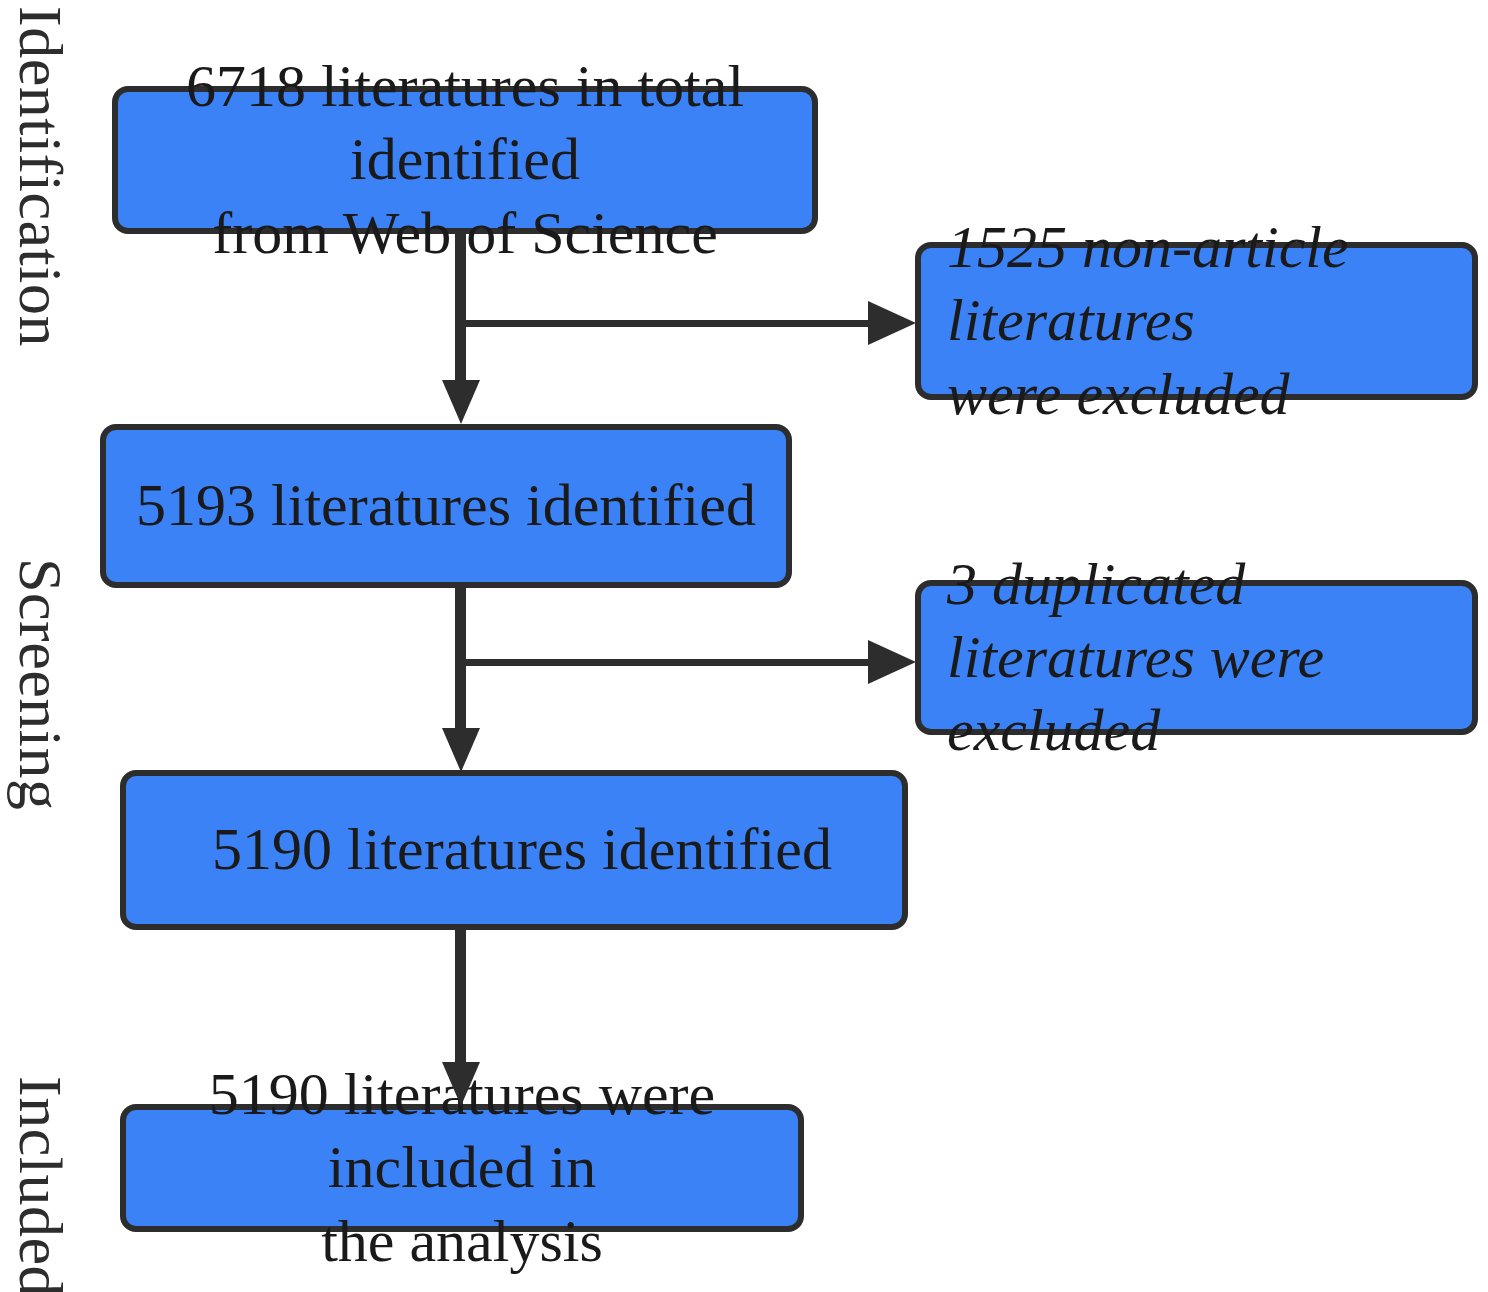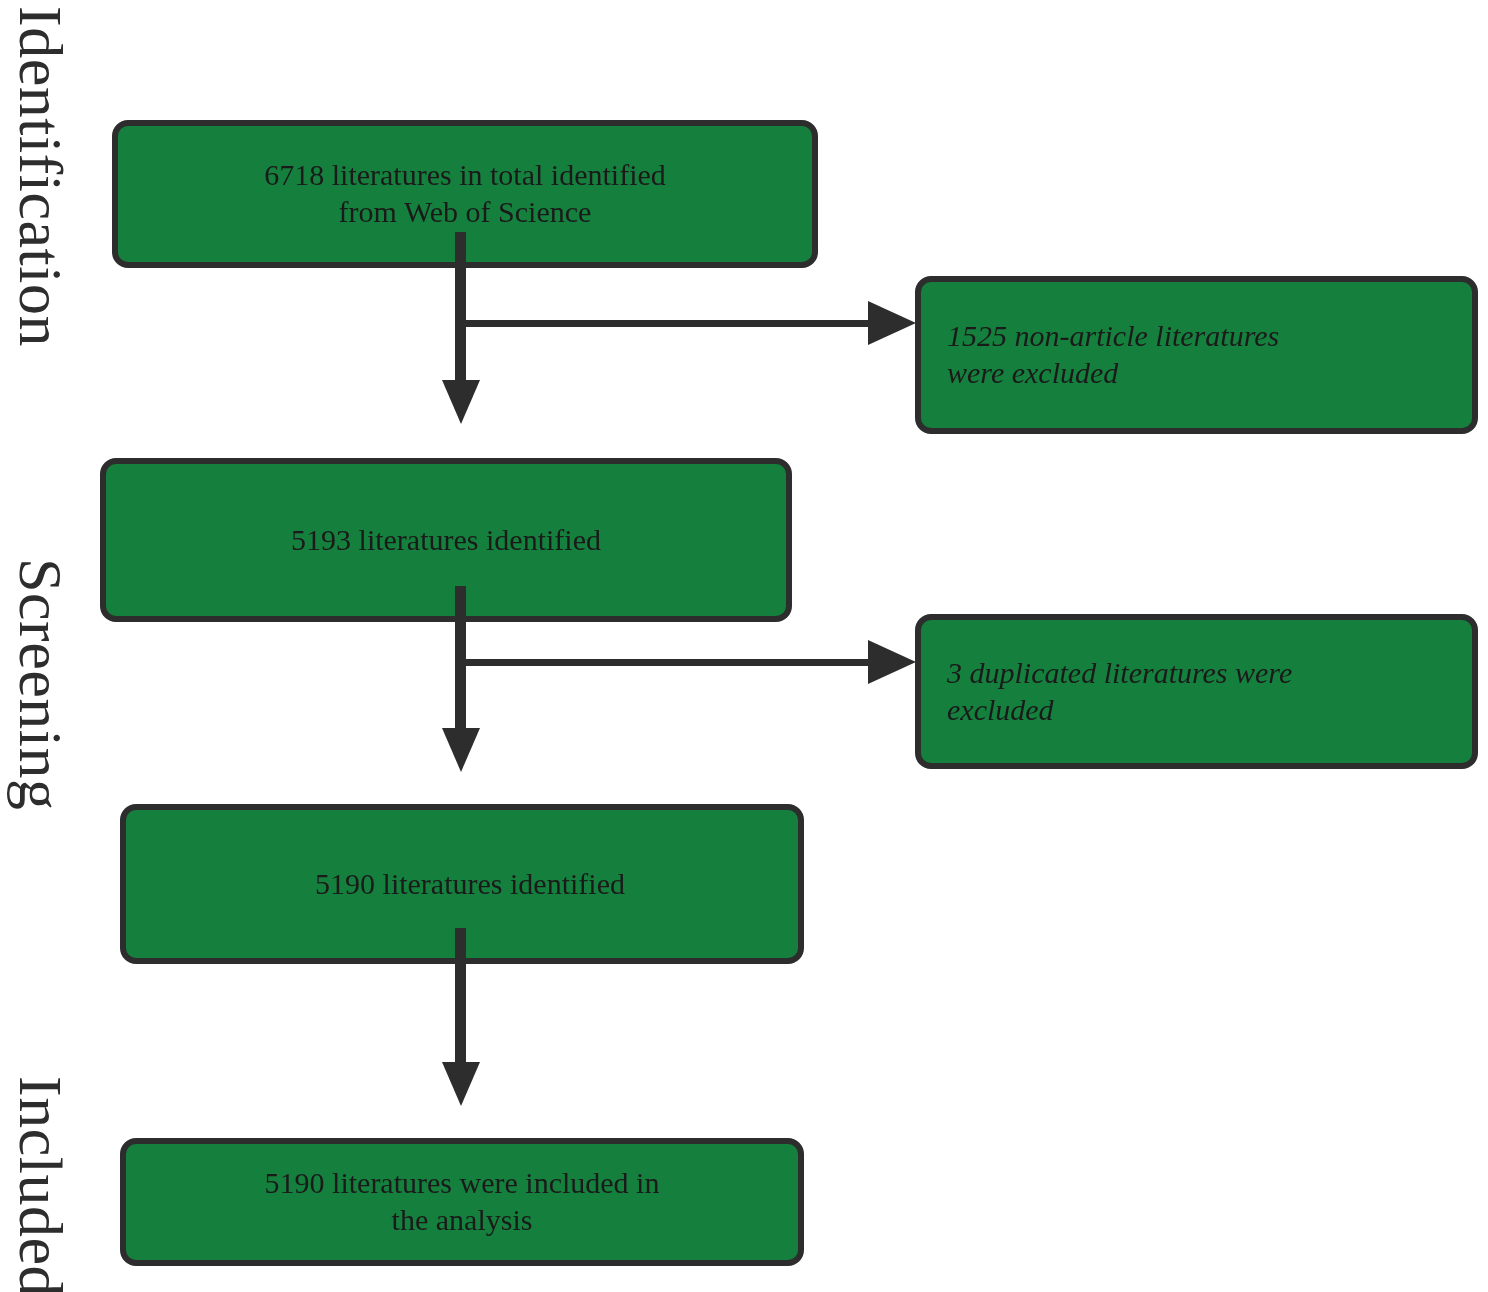--- a/index.html
+++ b/index.html
@@ -26,30 +26,29 @@
     letter-spacing: 0.5px;
     white-space: nowrap;
     transform-origin: 0 0;
     transform: rotate(90deg);
   }
 
   
   .flow-box {
     position: absolute;
     box-sizing: border-box;
-    background: #15803d;
+    background: #3b82f6;
     border: 6px solid #2d2d2d;
     border-radius: 16px;
     display: flex;
     align-items: center;
     color: #1a1a1a;
     font-family: "Liberation Serif", "DejaVu Serif", serif;
-    font-size: 30px;
+    font-size: 60px;
     line-height: 1.22;
-    margin-top: 34px;
   }
   .flow-box.centered {
     justify-content: center;
     text-align: center;
   }
   .flow-box.left-aligned {
     justify-content: flex-start;
     text-align: left;
     font-style: italic;
   }
@@ -98,21 +97,21 @@
 
   <div class="flow-box centered" style="left: 112px; top: 86px; width: 706px; height: 148px;">
     <span class="box-text">6718 literatures in total identified
 from Web of Science</span>
   </div>
 
   <div class="flow-box centered" style="left: 100px; top: 424px; width: 692px; height: 164px;">
     <span class="box-text">5193 literatures identified</span>
   </div>
 
-  <div class="flow-box centered" style="left: 120px; top: 770px; width: 684px; height: 160px; padding-left: 16px;">
+  <div class="flow-box centered" style="left: 120px; top: 770px; width: 788px; height: 160px; padding-left: 16px;">
     <span class="box-text">5190 literatures identified</span>
   </div>
 
   <div class="flow-box centered" style="left: 120px; top: 1104px; width: 684px; height: 128px;">
     <span class="box-text">5190 literatures were included in
 the analysis</span>
   </div>
 
   <div class="flow-box left-aligned" style="left: 915px; top: 242px; width: 563px; height: 158px;">
     <span class="box-text">1525 non-article literatures

